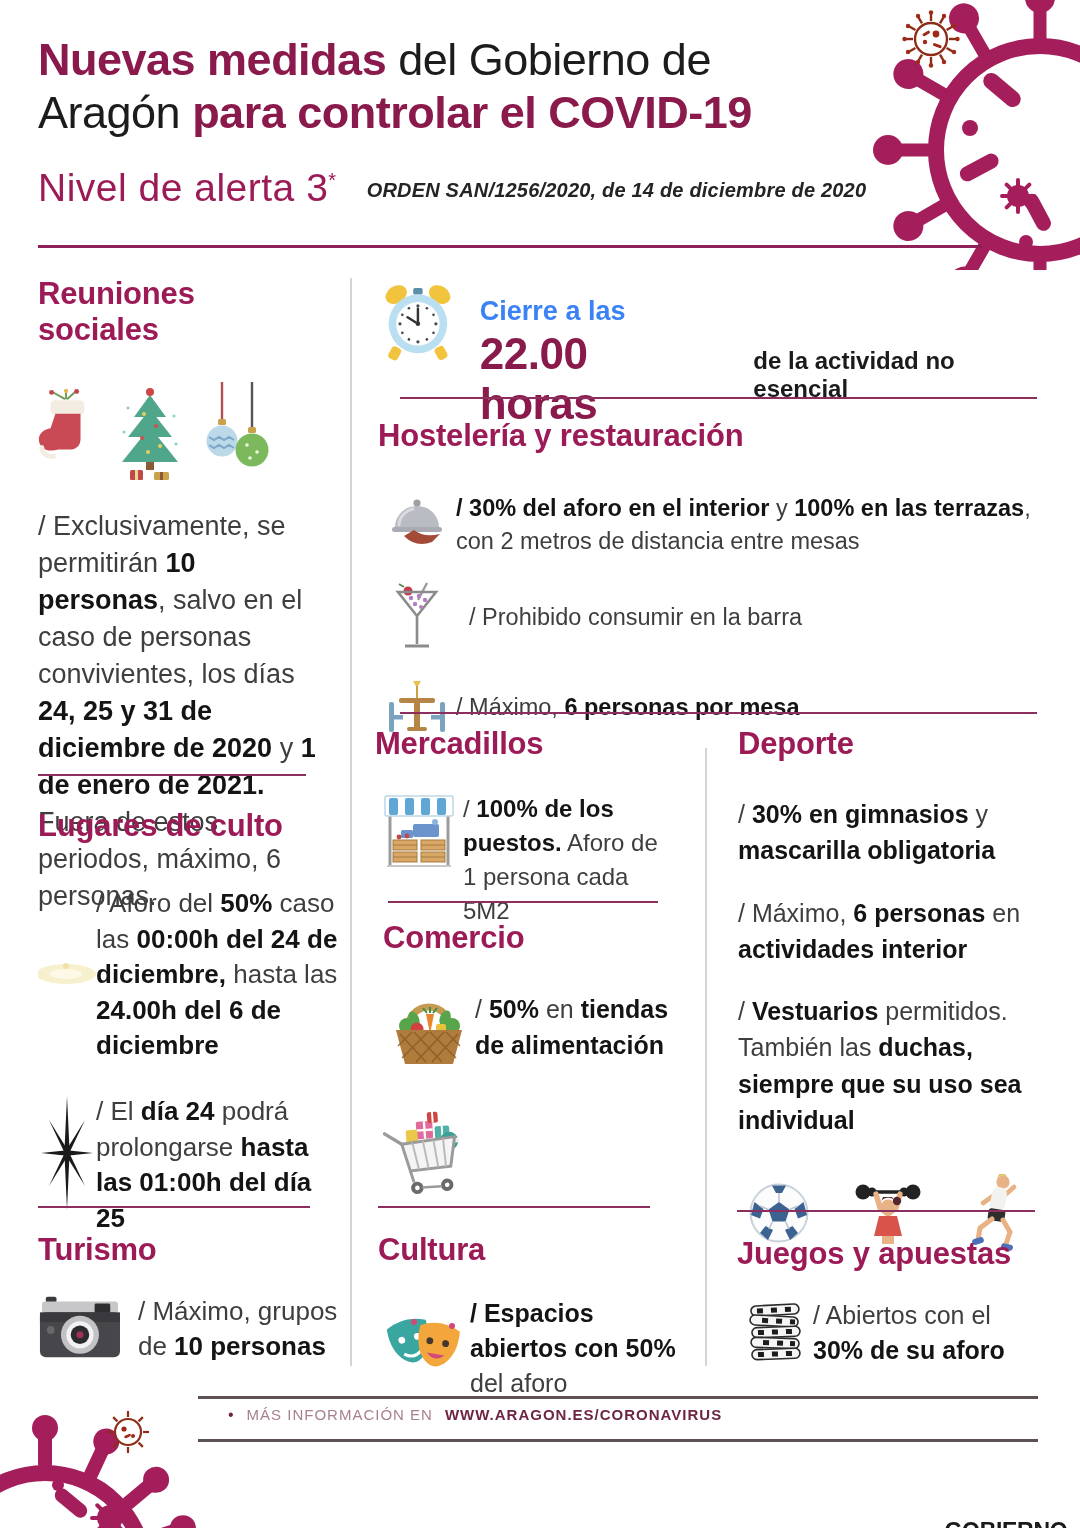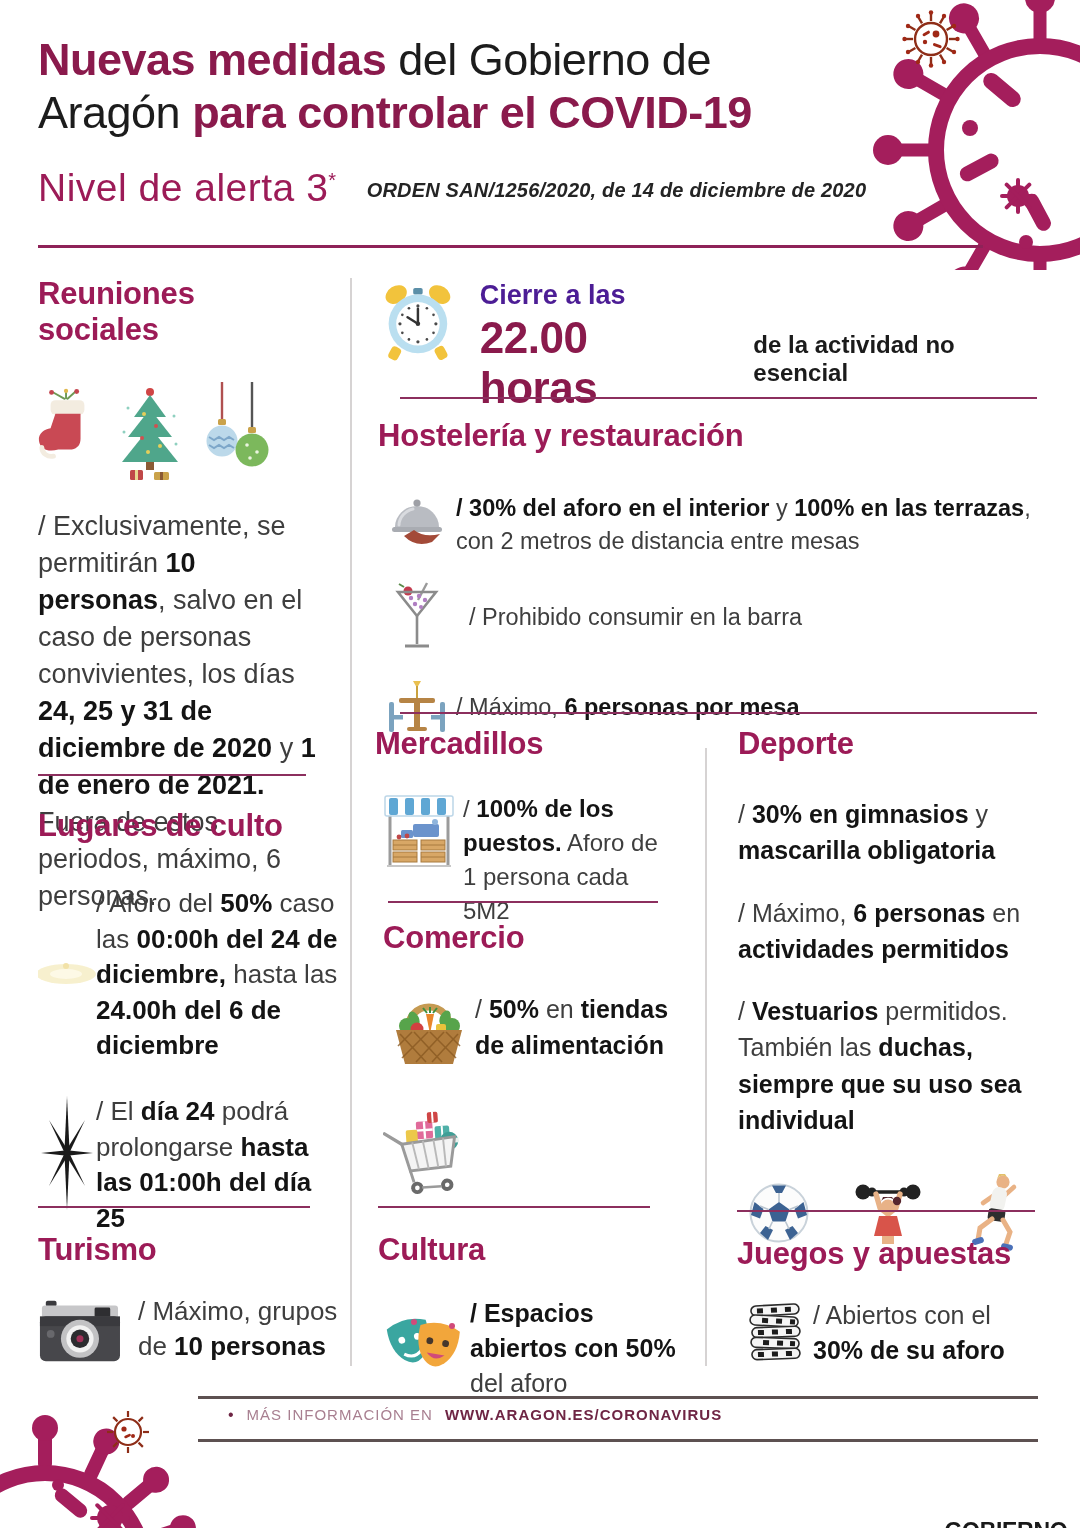--- a/index.html
+++ b/index.html
@@ -35,25 +35,25 @@
   .xmas{display:flex;align-items:flex-end;gap:22px;margin-top:22px;height:112px;}
   .reu-body{margin-top:26px;font-size:27px;line-height:1.37;color:var(--text-dark);}
   .hl-reu{left:38px;top:774px;width:268px;height:2px;}
   .sec-culto{left:38px;top:808px;width:302px;}
   .culto-row1{margin-top:42px;}
   .culto-row2{margin-top:30px;}
   .culto-icon{width:58px;}
   .culto-txt{width:244px;font-size:26px;line-height:1.37;color:var(--text-dark);}
   .hl-tur{left:38px;top:1206px;width:272px;height:2px;}
   .sec-turismo{left:38px;top:1232px;width:300px;}
-  .tur-row{margin-top:26px;align-items:flex-end;}
+  .tur-row{margin-top:26px;align-items:flex-start;}
   .tur-txt{width:205px;font-size:26px;line-height:1.35;margin-left:16px;}
   
   .closure{left:382px;top:276px;width:656px;display:flex;gap:26px;}
-  .closure-l1{font-size:27px;font-weight:700;color:#4c1d95;margin-top:4px;}
+  .closure-l1{font-size:27px;font-weight:700;color:#3b82f6;margin-top:20px;}
   .closure-l2{display:flex;align-items:baseline;margin-top:2px;gap:37px;}
   .closure-time{font-size:44px;font-weight:700;color:var(--maroon-dark);letter-spacing:-0.5px;}
   .closure-suffix{font-size:24px;font-weight:700;color:#1b1b1b;margin-left:14px;}
   .hl-closure{left:400px;top:397px;width:637px;height:2px;}
   
   .sec-host{left:378px;top:418px;width:662px;}
   .host-row{margin-top:24px;}
   .host-row .bicon{width:78px;}
   .host-txt{width:575px;font-size:23.5px;line-height:1.4;}
   .host-r2{align-items:center;gap:13px;}
@@ -615,21 +615,21 @@
       </span>
     </div>
   </div>
 
   <div class="abs sec-dep">
     <h2 class="h2">Deporte</h2>
     <p class="btxt dep-p" style="margin-top:34px;">
       <span>/ </span><b>30% en gimnasios</b><span> y </span><b>mascarilla obligatoria</b>
     </p>
     <p class="btxt dep-p">
-      <span>/ Máximo, </span><b>6 personas</b><span> en </span><b>actividades permitidos</b>
+      <span>/ Máximo, </span><b>6 personas</b><span> en </span><b>actividades interior</b>
     </p>
     <p class="btxt dep-p">
       <span>/ </span><b>Vestuarios</b><span> permitidos. También las </span><b>duchas, siempre que su uso sea individual</b>
     </p>
     <div class="dep-icons">
       <svg width="62" height="62" viewBox="0 0 62 62">
         <circle cx="31" cy="31" r="28.5" fill="#fcfcfc" stroke="#c9d2da" stroke-width="2"></circle>
         <g fill="#3c6292">
           <polygon points="31,20 41.5,27.5 37.5,39.5 24.5,39.5 20.5,27.5"></polygon>
           <polygon points="24,3.5 38,3.5 34,11 28,11"></polygon>

